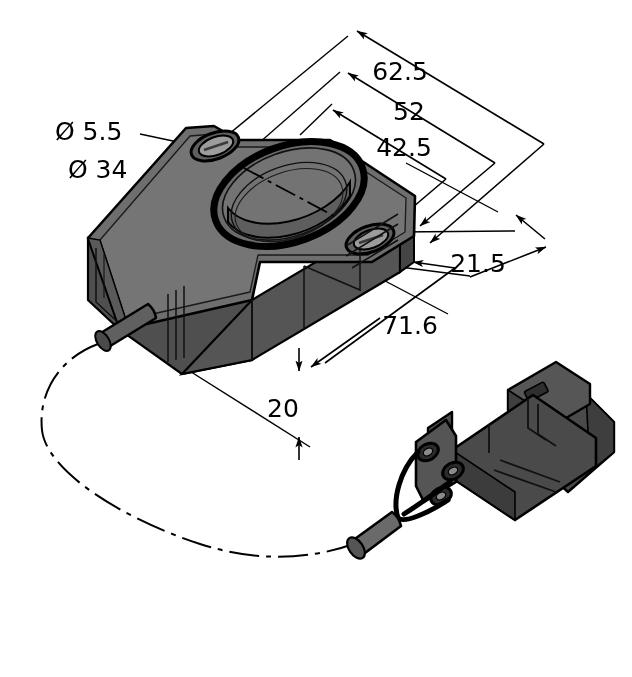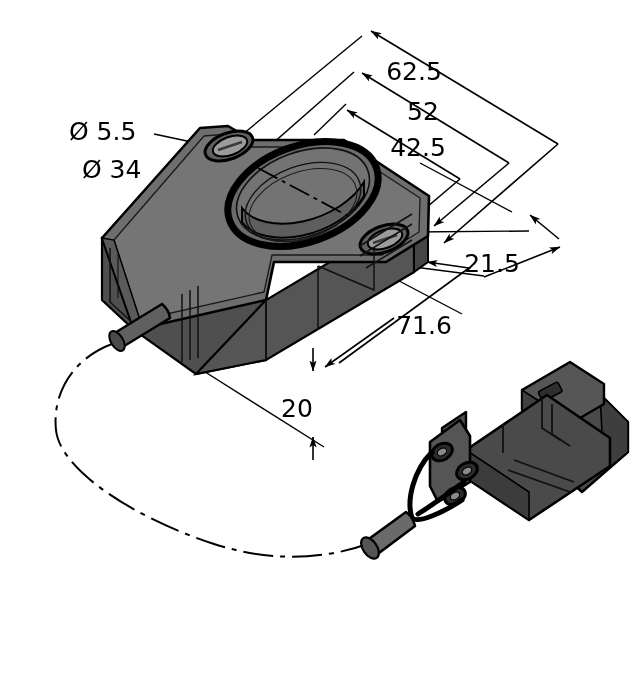--- a/index.html
+++ b/index.html
@@ -10,21 +10,21 @@
   }
   body {
     width: 632px;
     height: 677px;
     position: relative;
     overflow: hidden;
     font-family: "DejaVu Sans", "Liberation Sans", sans-serif;
   }
   #drawing-root {
     position: absolute;
-    left: 14px;
+    left: 0;
     top: 0;
     width: 571px;
     height: 677px;
     border-radius: 17px;
   }
   svg.tech-drawing {
     display: block;
     width: 632px;
     height: 677px;
     background: #ffffff;

